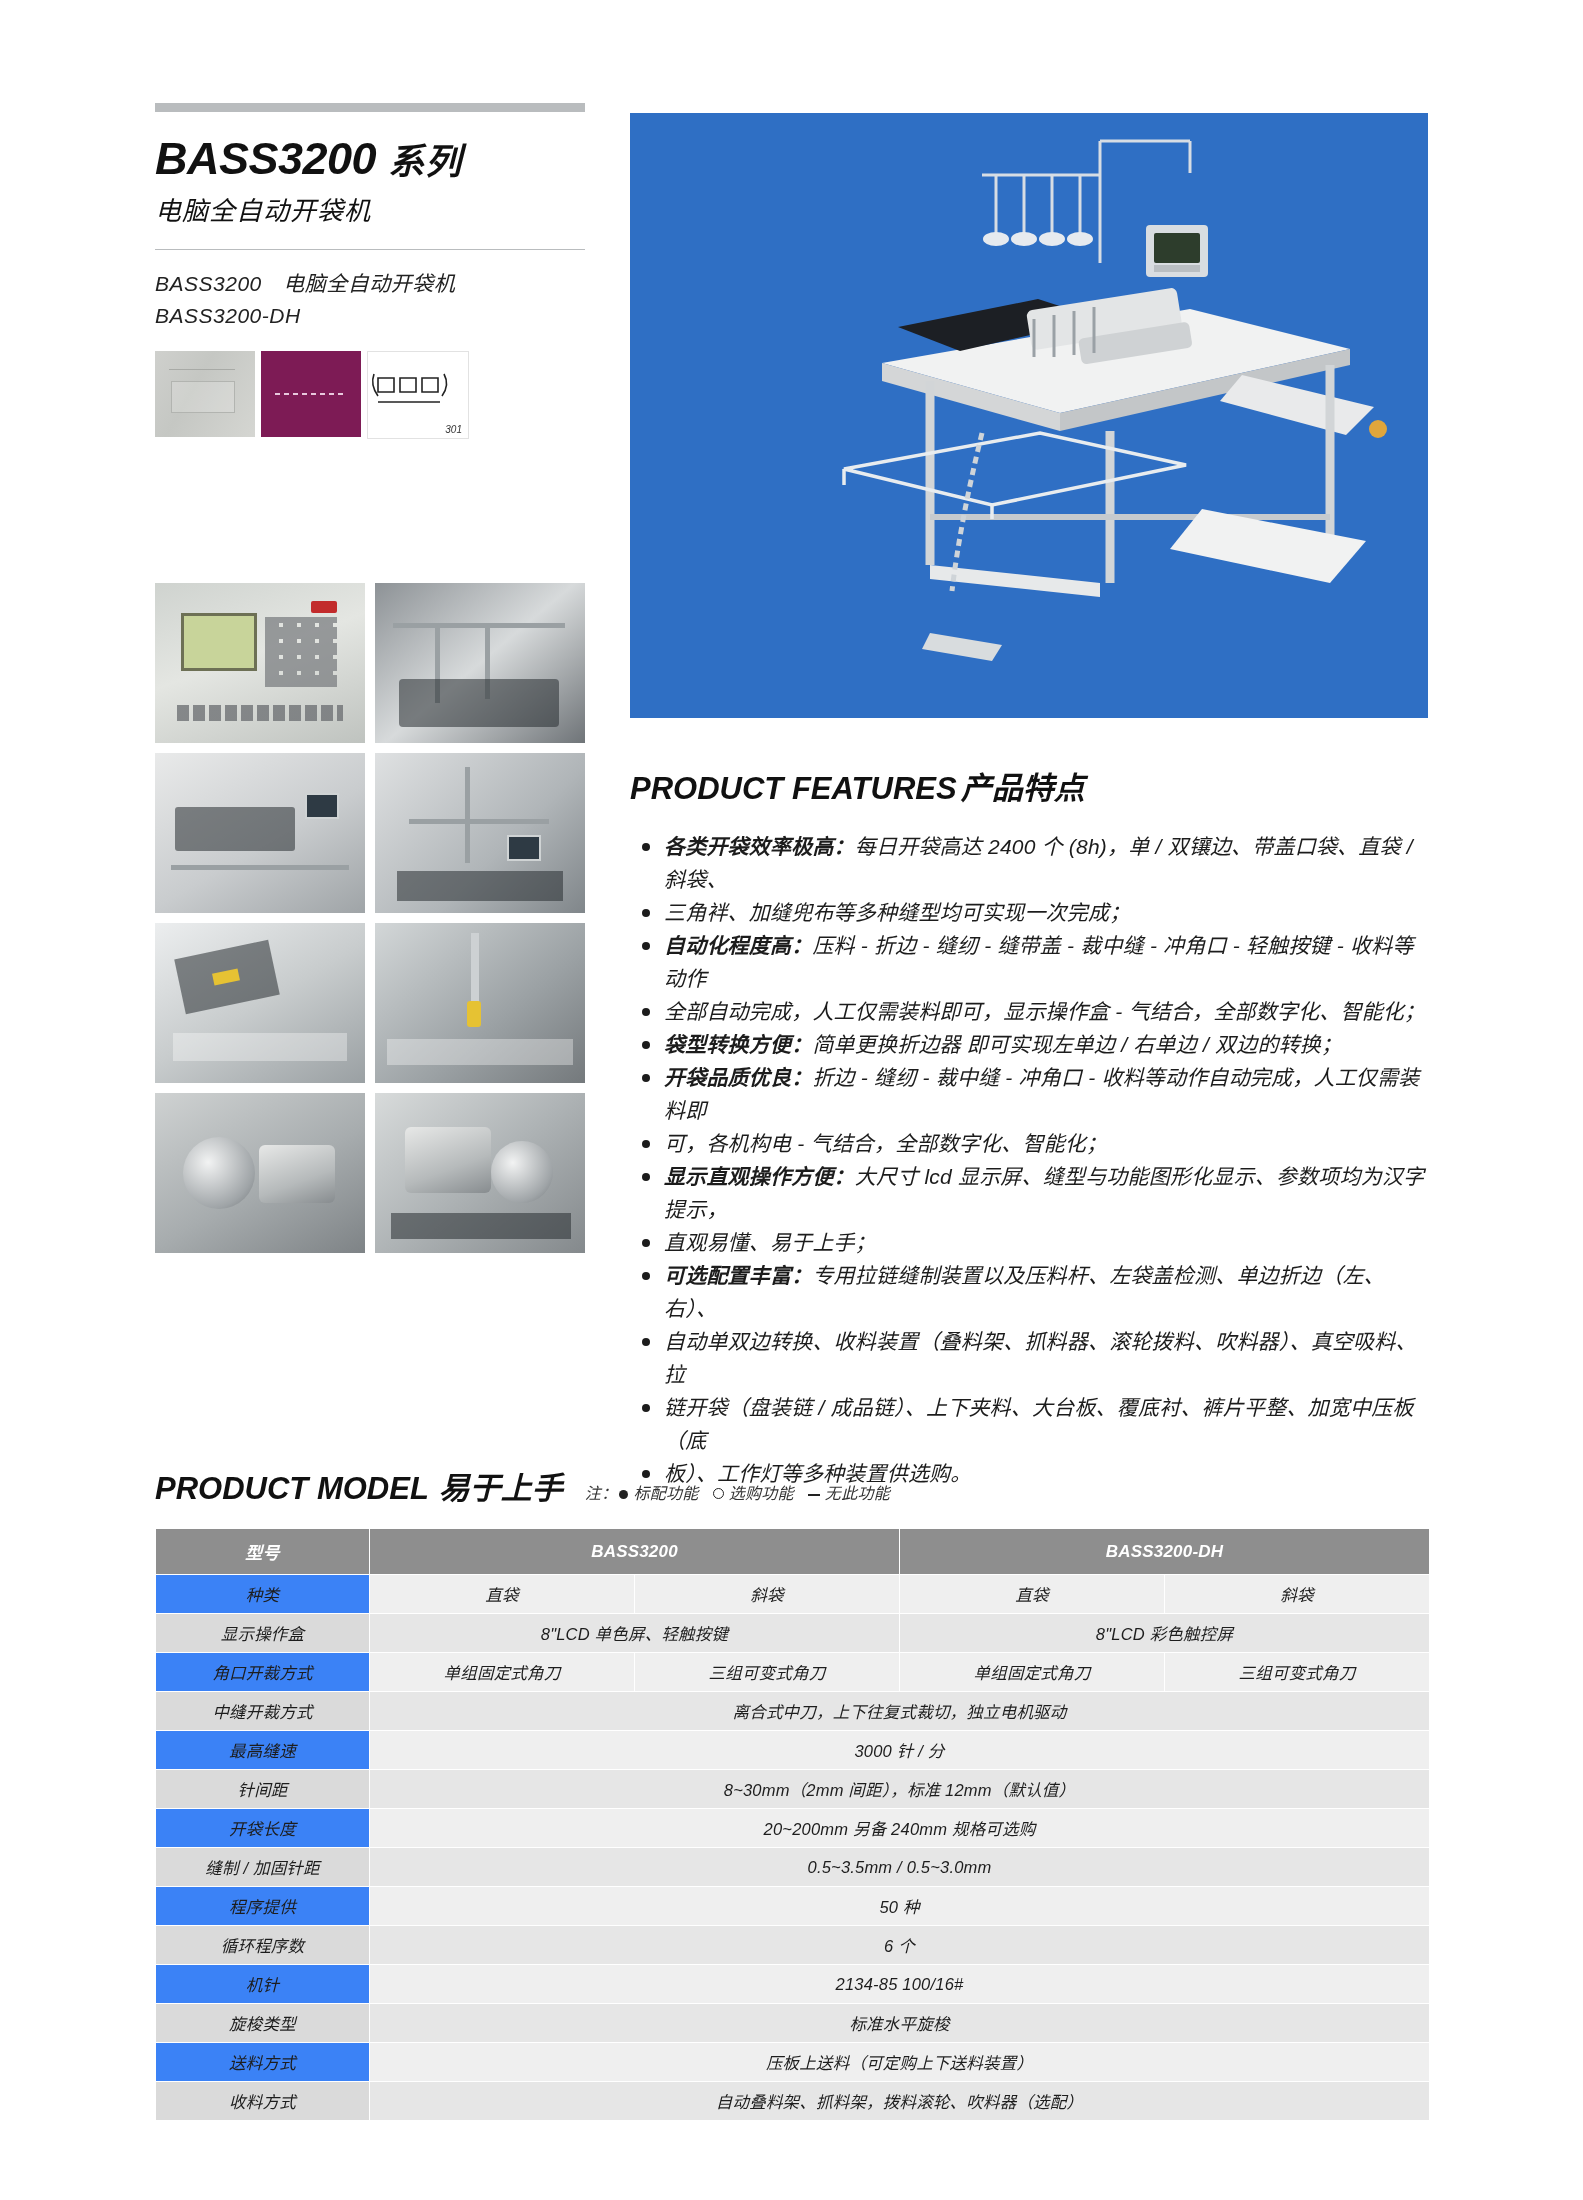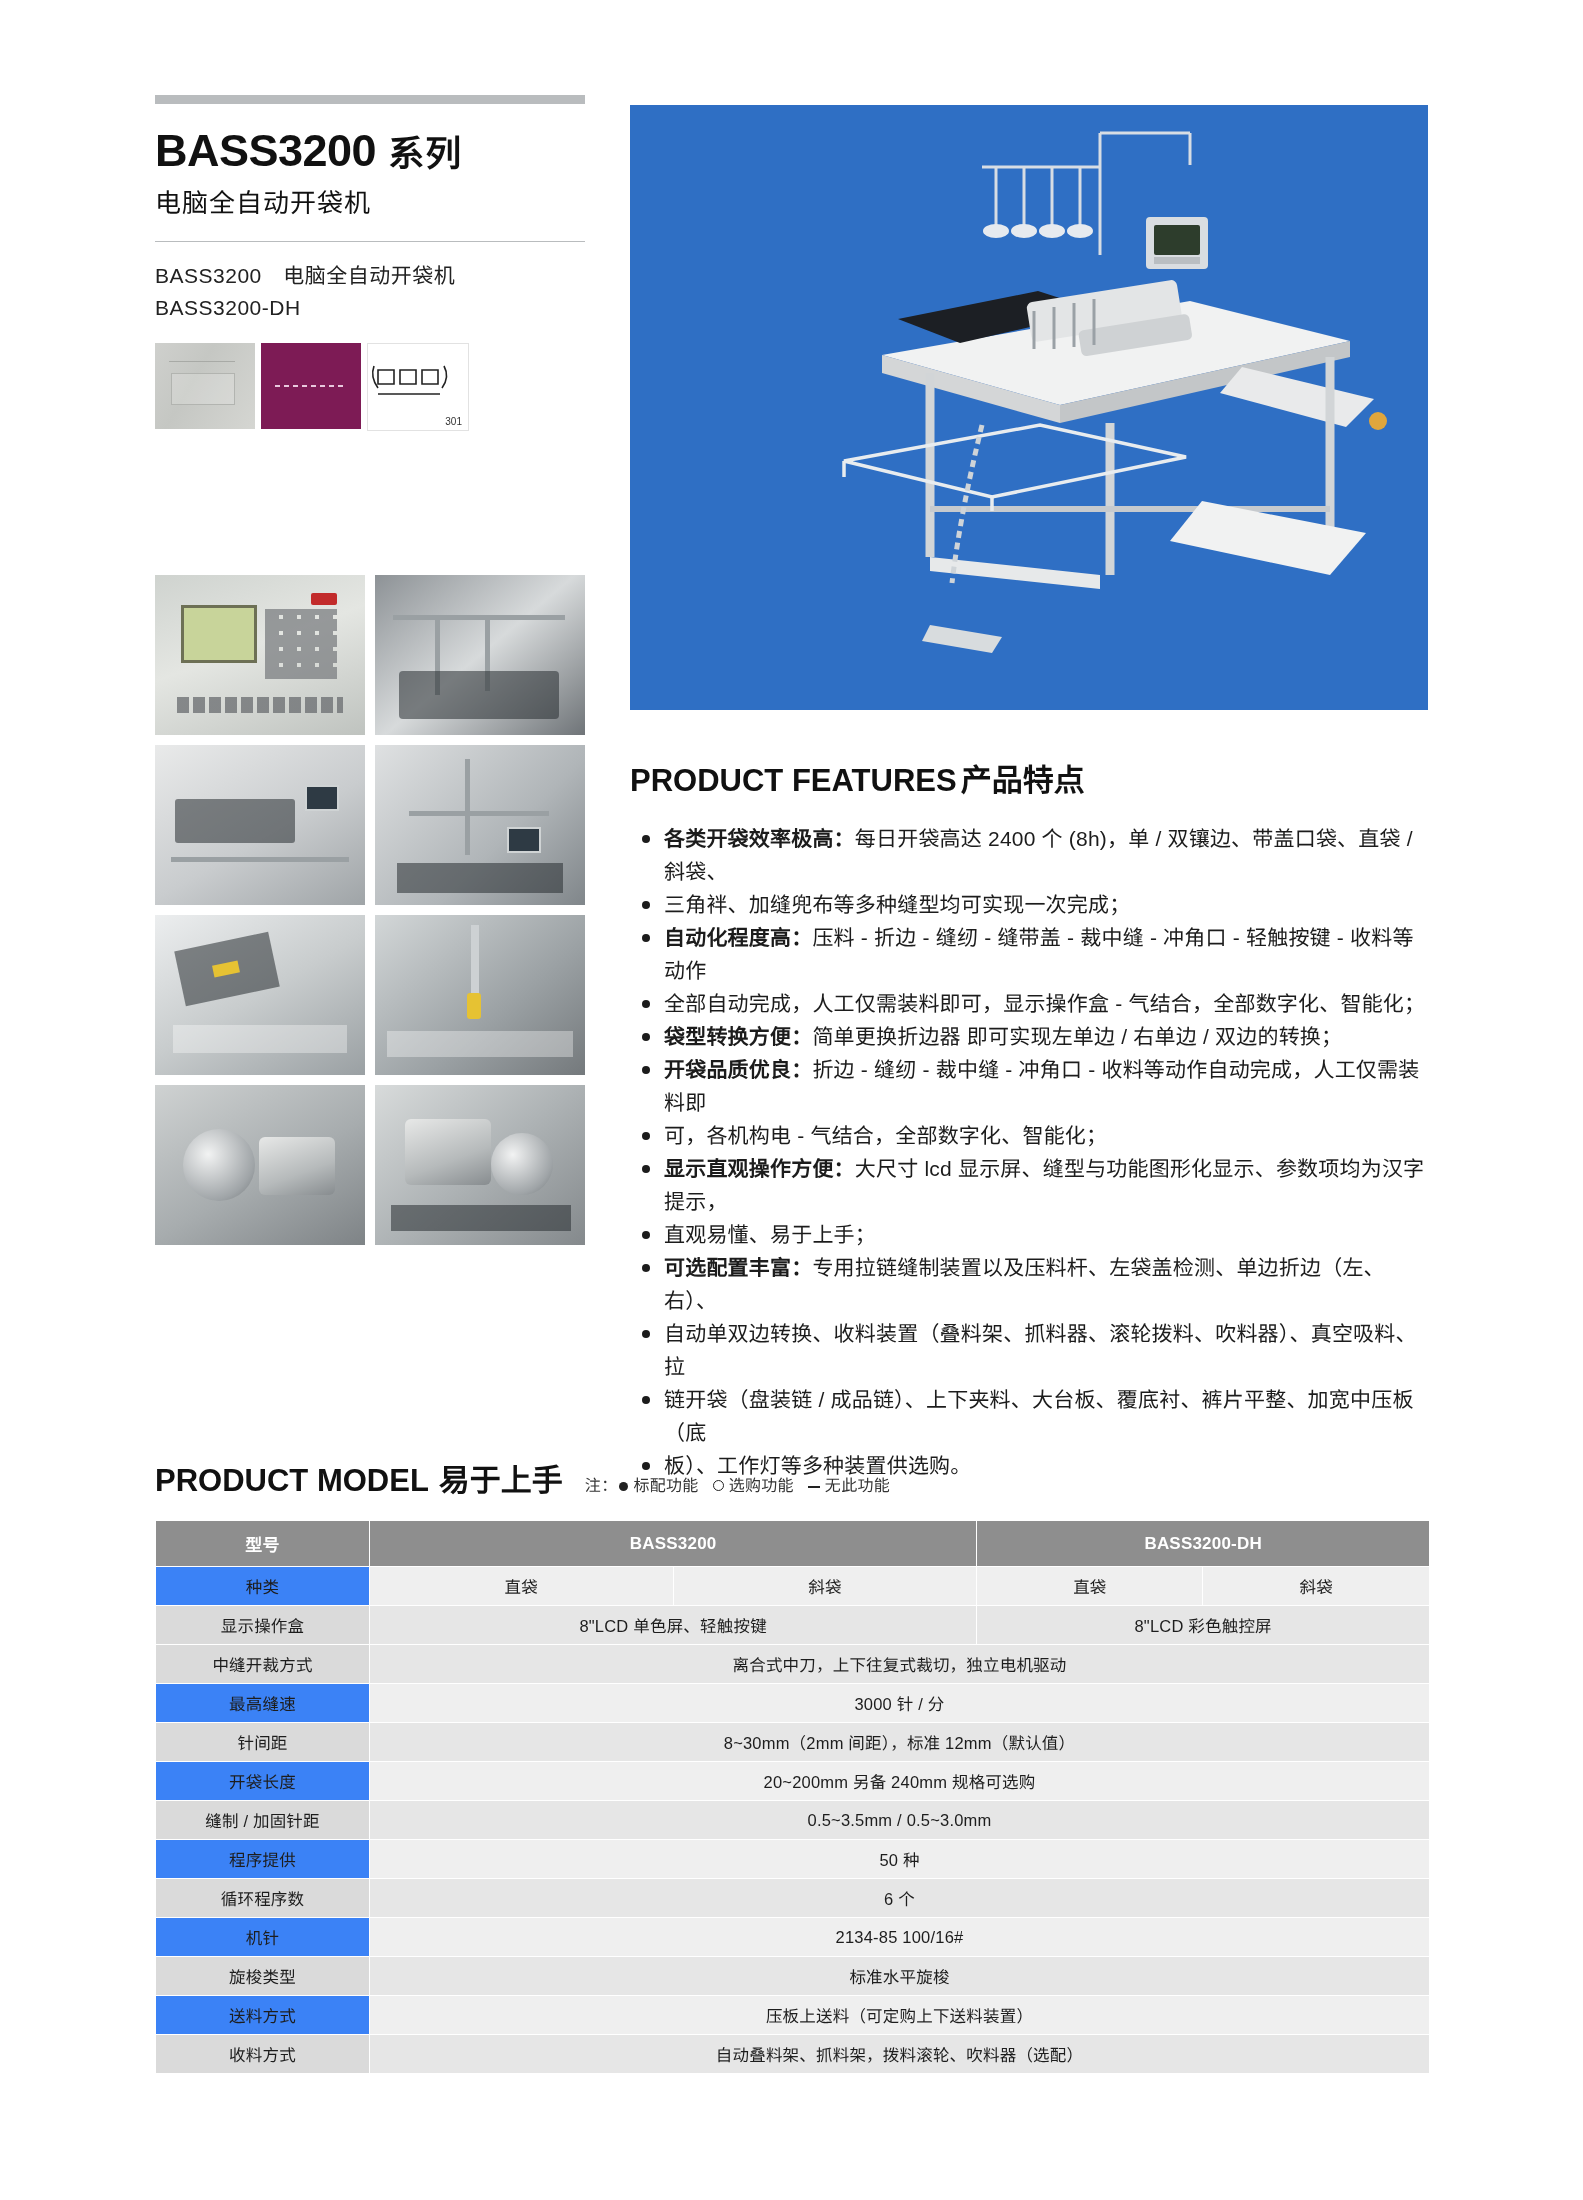--- a/index.html
+++ b/index.html
@@ -10,23 +10,24 @@
   body {
     width: 1583px;
     height: 2200px;
     font-family: "Liberation Sans", sans-serif;
     color: #1a1a1a;
     position: relative;
     overflow: hidden;
   }
   .page {
     position: absolute;
-    left: 0; top: 0;
+    left: 0; top: 8px;
     width: 1583px;
     height: 2092px;
+    font-style: italic;
   }
 
   
   .left-col {
     position: absolute;
     left: 155px;
     top: 95px;
     width: 430px;
   }
   .title-rule {
@@ -498,20 +499,27 @@
         <td>直袋</td>
         <td>斜袋</td>
         <td>直袋</td>
         <td>斜袋</td>
       </tr>
       <tr class="alt">
         <th class="rowlabel">显示操作盒</th>
         <td colspan="2">8"LCD 单色屏、轻触按键</td>
         <td colspan="2">8"LCD 彩色触控屏</td>
       </tr>
+      <tr>
+        <th class="rowlabel">角口开裁方式</th>
+        <td>单组固定式角刀</td>
+        <td>三组可变式角刀</td>
+        <td>单组固定式角刀</td>
+        <td>三组可变式角刀</td>
+      </tr>
       <tr class="alt">
         <th class="rowlabel">中缝开裁方式</th>
         <td colspan="4">离合式中刀，上下往复式裁切，独立电机驱动</td>
       </tr>
       <tr>
         <th class="rowlabel">最高缝速</th>
         <td colspan="4">3000 针 / 分</td>
       </tr>
       <tr class="alt">
         <th class="rowlabel">针间距</th>

